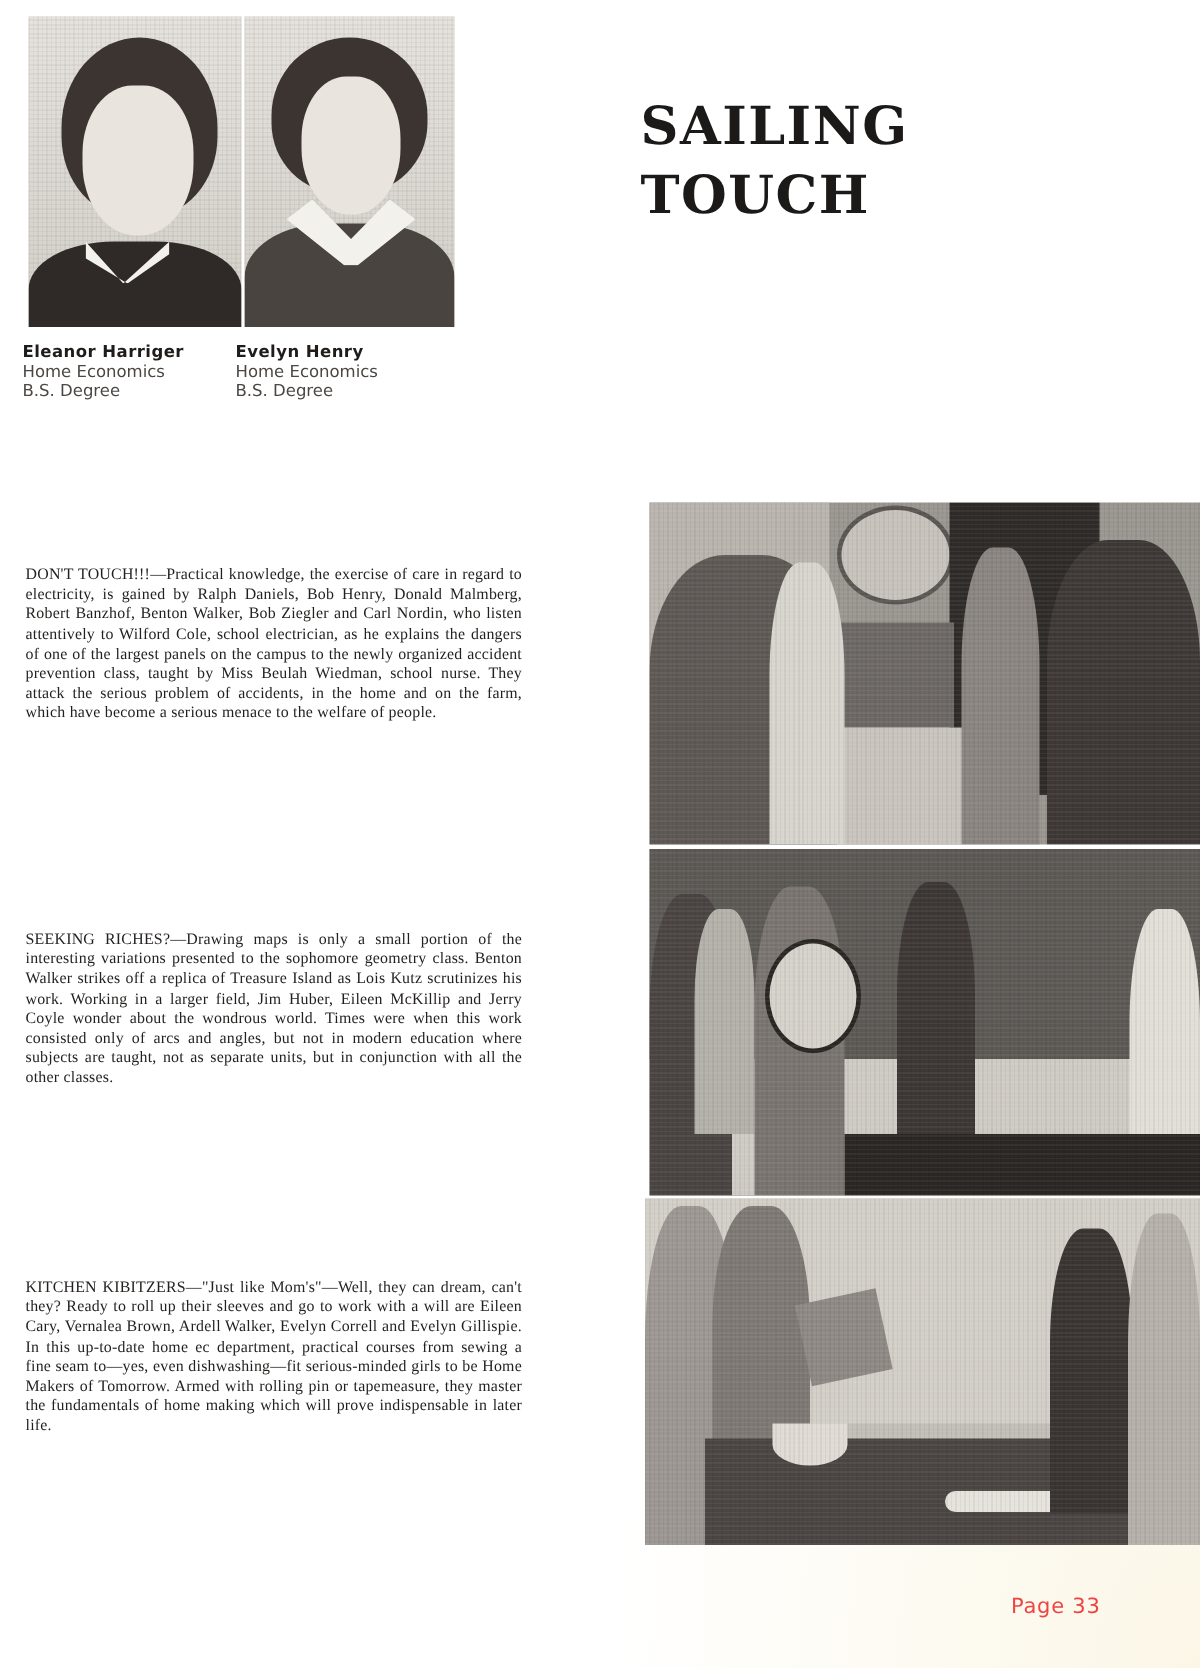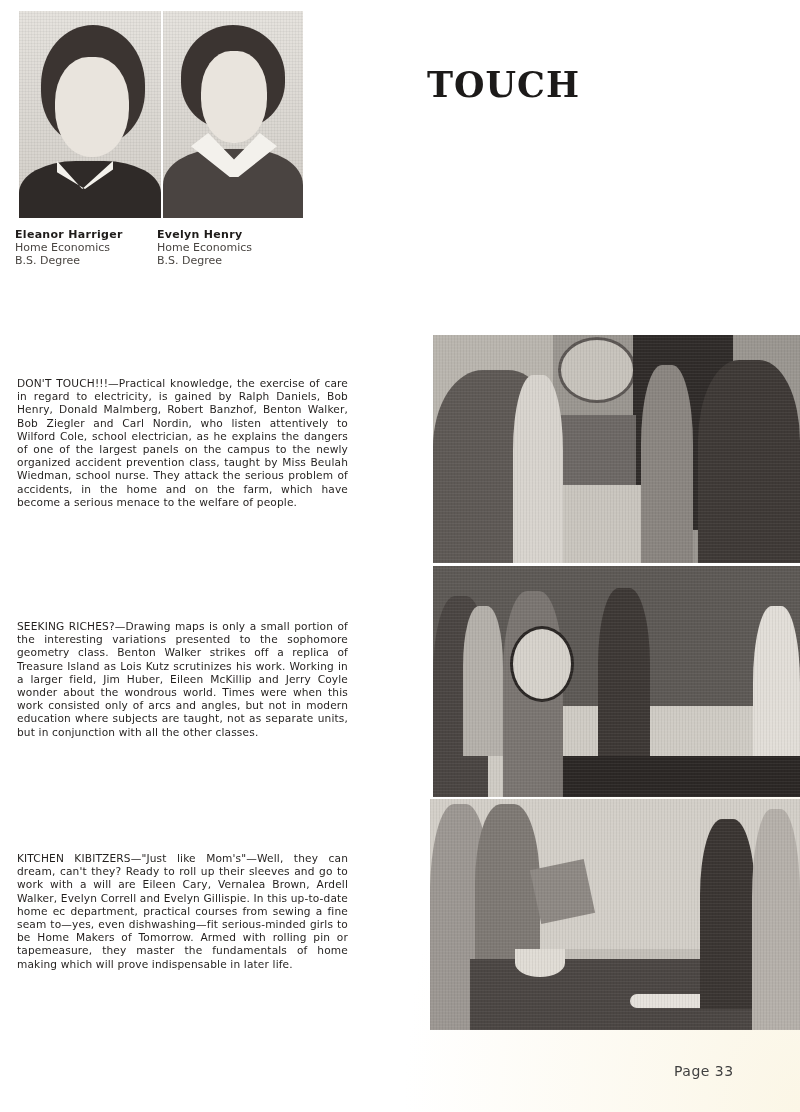--- a/index.html
+++ b/index.html
@@ -37,38 +37,38 @@
 
     .title {
       position: absolute; left: 427px; top: 62px;
       font-family: "DejaVu Serif", serif; font-weight: bold;
       font-size: 35px; line-height: 46px; letter-spacing: 1px; color: #1c1a19;
     }
 
     .story {
       position: absolute; left: 17px; width: 331px;
       font-size: 10.6px; line-height: 13.2px; text-align: justify;
-      color: #221f1d; letter-spacing: 0.15px;
+      color: #221f1d; letter-spacing: 0.15px; font-family: Liberation Serif, serif;
     }
 
     .photo {
       position: absolute; left: 433px; width: 367px; overflow: hidden;
       background: #8d8984;
     }
     .photo .tex {
       position: absolute; inset: 0;
       background:
         repeating-linear-gradient(0deg, rgba(255,255,255,0.05) 0 1px, transparent 1px 3px),
         repeating-linear-gradient(90deg, rgba(0,0,0,0.05) 0 1px, transparent 1px 3px);
     }
     .shape { position: absolute; }
 
     .page-num {
       position: absolute; left: 674px; top: 1063px;
-      font-size: 14px; color: #404040; letter-spacing: 0.5px;
+      font-size: 14px; color: #ef4444; letter-spacing: 0.5px;
     }
   </style>
 </head>
 <body>
 
 <div class="portrait" style="left:19px;width:142px;">
   <div class="bg"></div>
   <div class="body" style="left:0;top:150px;width:142px;height:80px;background:#2f2a28;"></div>
   <div class="collar" style="left:38px;top:150px;width:56px;height:28px;clip-path:polygon(0 0,45% 100%,100% 0,100% 30%,50% 100%,0 40%);"></div>
   <div class="hair" style="left:22px;top:14px;width:104px;height:120px;"></div>
@@ -87,20 +87,21 @@
   <div>Home Economics</div>
   <div>B.S. Degree</div>
 </div>
 <div class="caption" style="left:157px;">
   <div class="name">Evelyn Henry</div>
   <div>Home Economics</div>
   <div>B.S. Degree</div>
 </div>
 
 <div class="title">
+  <div>SAILING</div>
   <div>TOUCH</div>
 </div>
 
 <div class="story" style="top:377px;">DON'T TOUCH!!!—Practical knowledge, the exercise of care in regard to electricity, is gained by Ralph Daniels, Bob Henry, Donald Malmberg, Robert Banzhof, Benton Walker, Bob Ziegler and Carl Nordin, who listen attentively to Wilford Cole, school electrician, as he explains the dangers of one of the largest panels on the campus to the newly organized accident prevention class, taught by Miss Beulah Wiedman, school nurse. They attack the serious problem of accidents, in the home and on the farm, which have become a serious menace to the welfare of people.</div>
 <div class="story" style="top:620px;">SEEKING RICHES?—Drawing maps is only a small portion of the interesting variations presented to the sophomore geometry class. Benton Walker strikes off a replica of Treasure Island as Lois Kutz scrutinizes his work. Working in a larger field, Jim Huber, Eileen McKillip and Jerry Coyle wonder about the wondrous world. Times were when this work consisted only of arcs and angles, but not in modern education where subjects are taught, not as separate units, but in conjunction with all the other classes.</div>
 <div class="story" style="top:852px;">KITCHEN KIBITZERS—"Just like Mom's"—Well, they can dream, can't they? Ready to roll up their sleeves and go to work with a will are Eileen Cary, Vernalea Brown, Ardell Walker, Evelyn Correll and Evelyn Gillispie. In this up-to-date home ec department, practical courses from sewing a fine seam to—yes, even dishwashing—fit serious-minded girls to be Home Makers of Tomorrow. Armed with rolling pin or tapemeasure, they master the fundamentals of home making which will prove indispensable in later life.</div>
 
 <div class="photo" style="top:335px;height:228px;background:#9a9690;">
   <div class="shape" style="left:0;top:0;width:120px;height:228px;background:#b9b5ae;"></div>
   <div class="shape" style="left:125px;top:2px;width:72px;height:60px;border-radius:50%;background:#c7c3bc;border:3px solid #5b5653;"></div>

